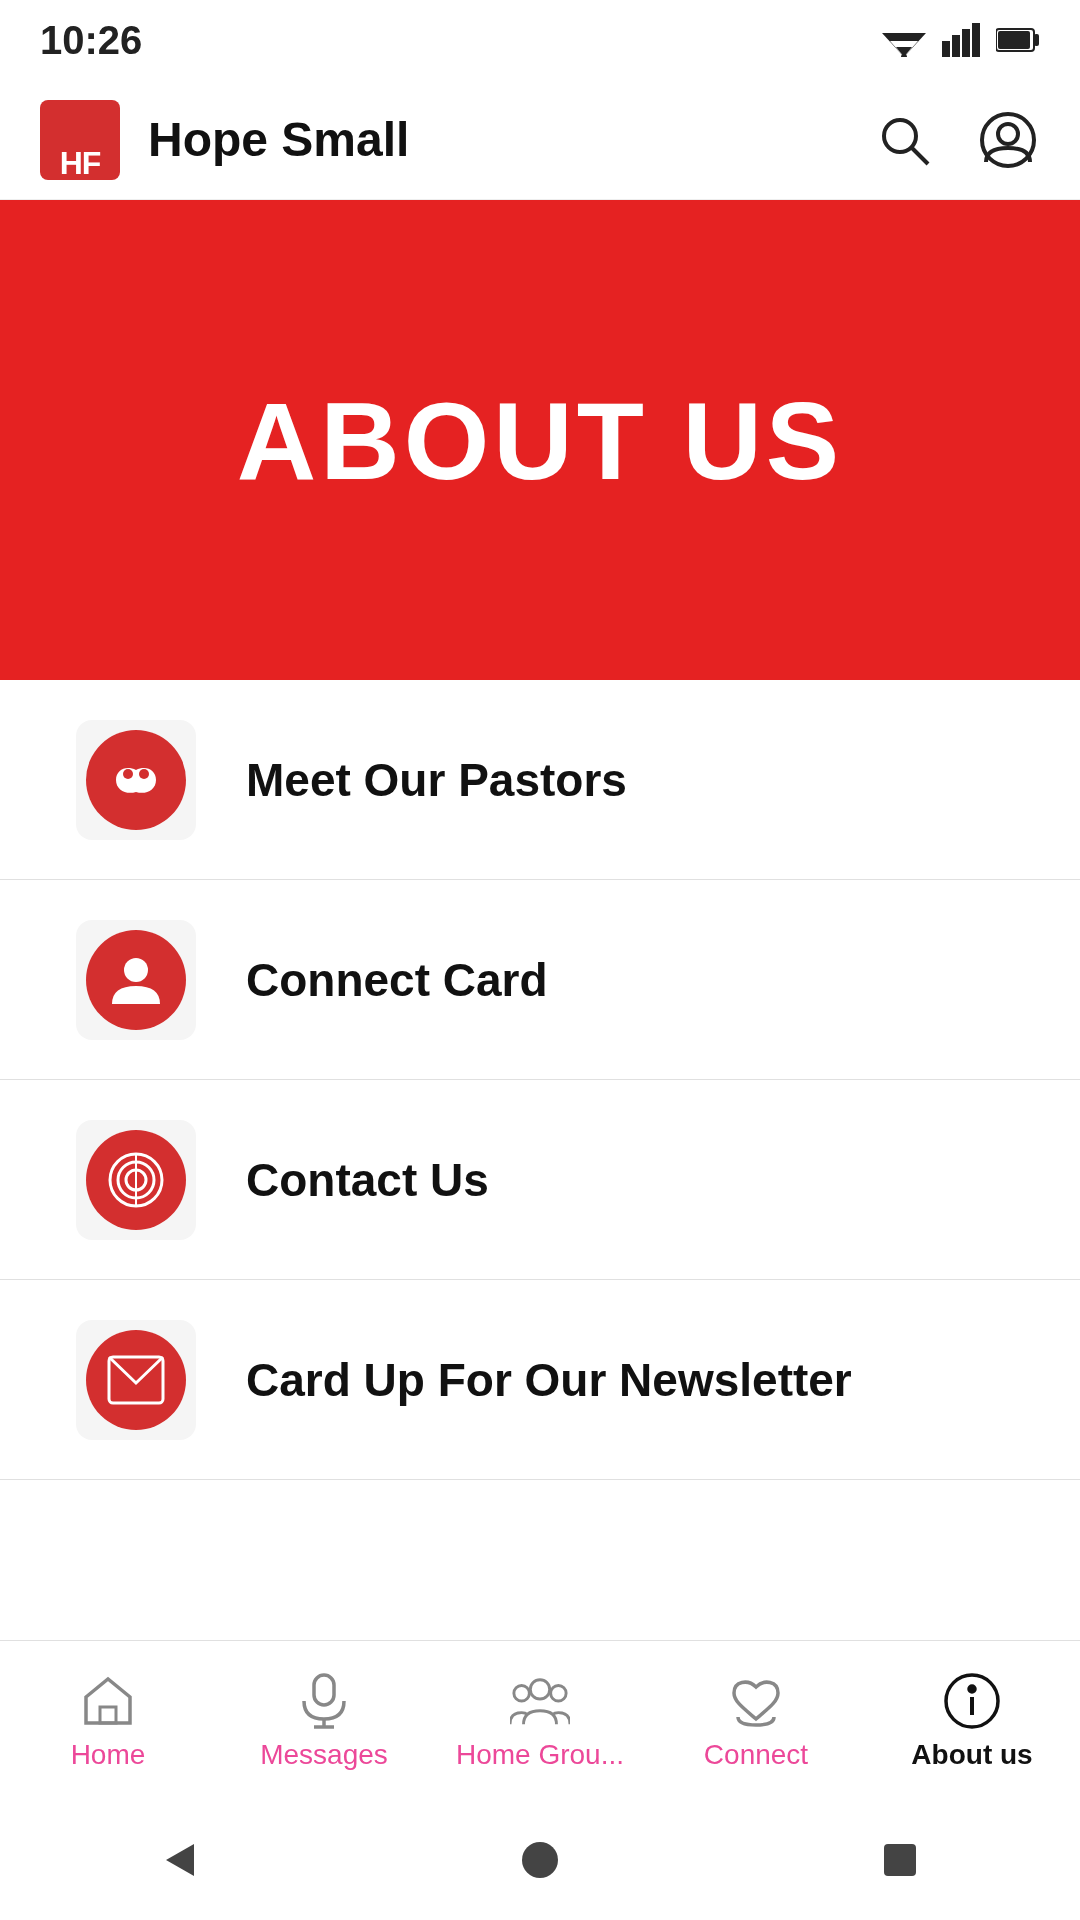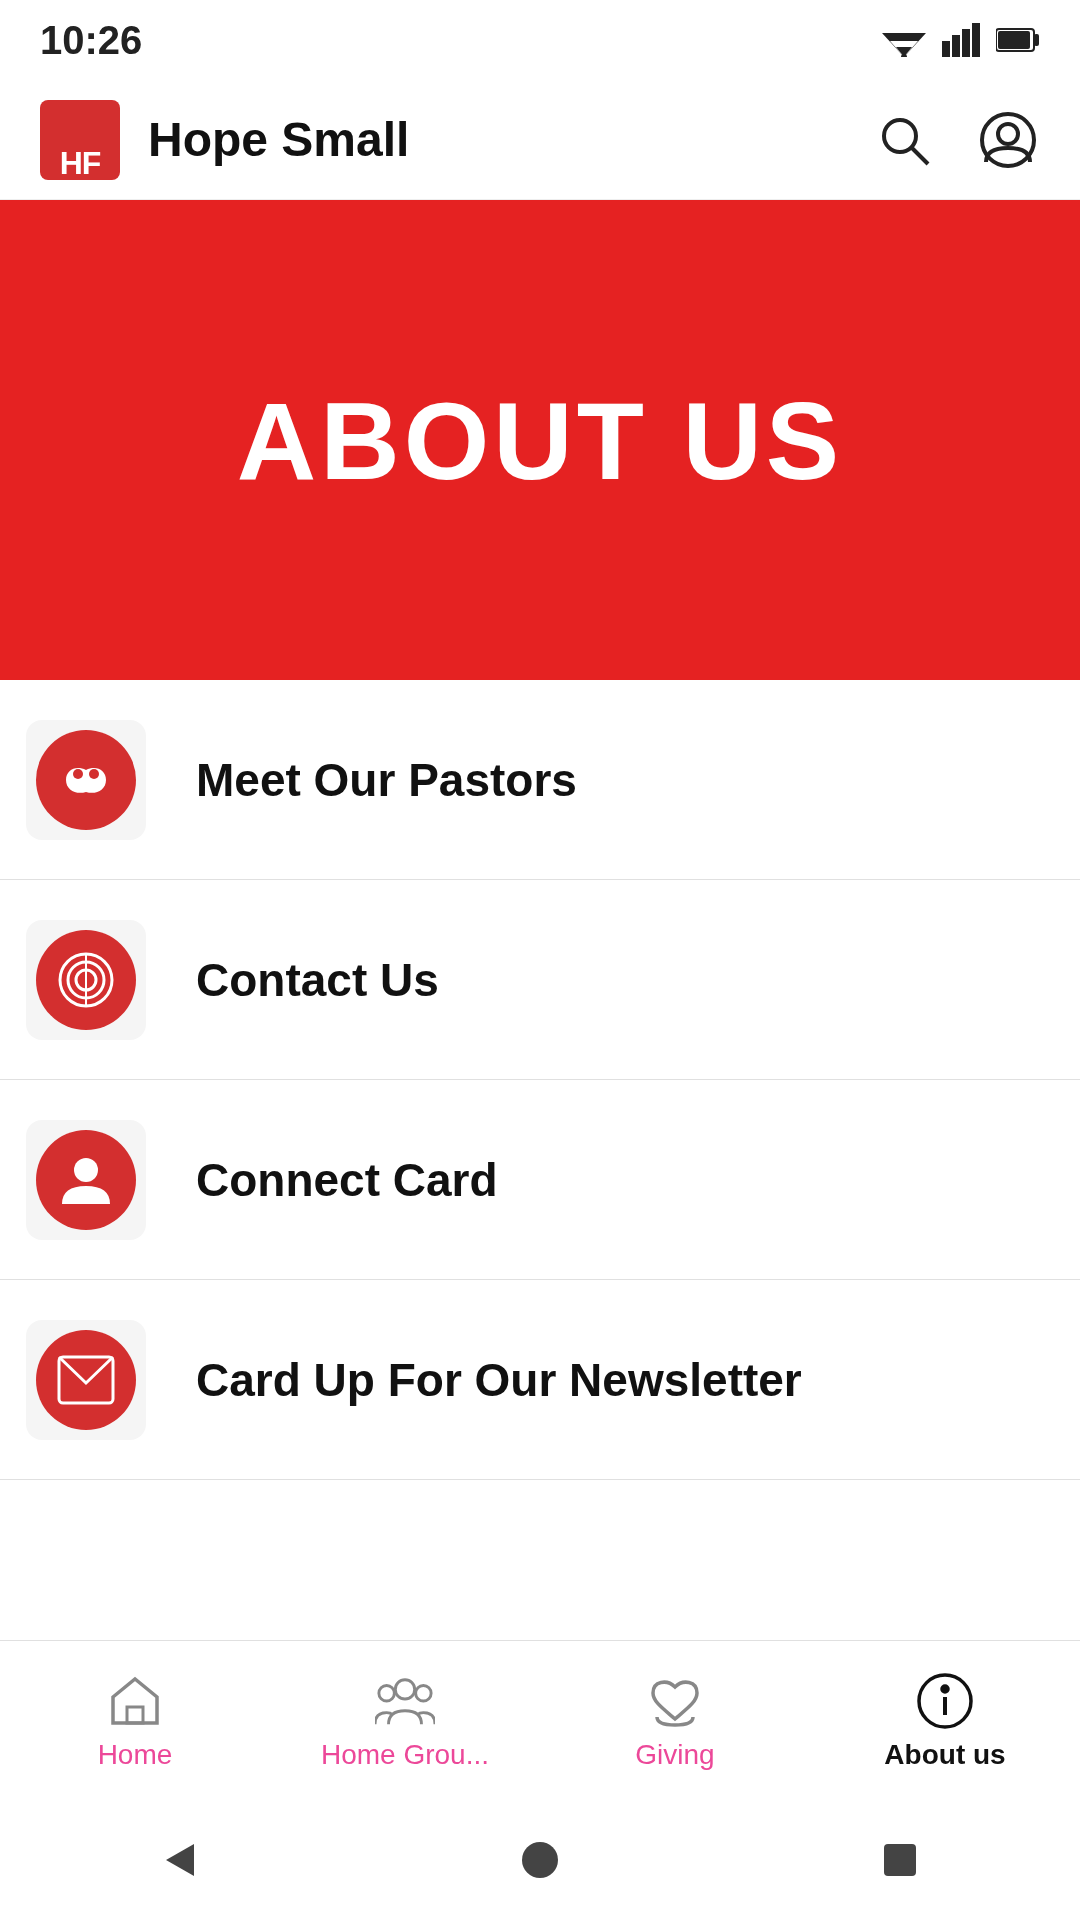--- a/index.html
+++ b/index.html
@@ -122,21 +122,21 @@
       background: #f5f5f5;
       flex: 1;
     }
 
     .menu-item {
       width: 100%;
       height: 200px;
       background: #ffffff;
       display: flex;
       align-items: center;
-      padding: 0 26px;
+      padding: 0 76px;
       border-bottom: 1px solid #e0e0e0;
       cursor: pointer;
     }
 
     .menu-icon-wrap {
       width: 120px;
       height: 120px;
       background: #f5f5f5;
       border-radius: 16px;
       display: flex;
@@ -301,41 +301,41 @@
           <path d="M18 34 Q30 44 42 34" stroke="white" stroke-width="3" fill="none"></path>
         </svg>
       </div>
     </div>
     <span class="menu-label">Meet Our Pastors</span>
   </div>
 
   <div class="menu-item">
     <div class="menu-icon-wrap">
       <div class="menu-icon-circle">
+        <svg width="56" height="56" viewBox="0 0 56 56" fill="white">
+          <circle cx="28" cy="18" r="12"></circle>
+          <path d="M4 52 Q4 34 28 34 Q52 34 52 52Z"></path>
+        </svg>
+      </div>
+    </div>
+    <span class="menu-label">Connect Card</span>
+  </div>
+
+  <div class="menu-item">
+    <div class="menu-icon-wrap">
+      <div class="menu-icon-circle">
         <svg width="58" height="58" viewBox="0 0 58 58" fill="white">
           <circle cx="29" cy="29" r="26" fill="none" stroke="white" stroke-width="3"></circle>
           <circle cx="29" cy="29" r="18" fill="none" stroke="white" stroke-width="3"></circle>
           <circle cx="29" cy="29" r="10" fill="none" stroke="white" stroke-width="3"></circle>
           <line x1="29" y1="3" x2="29" y2="55" stroke="white" stroke-width="2"></line>
         </svg>
       </div>
     </div>
     <span class="menu-label">Contact Us</span>
-  </div>
-
-  <div class="menu-item">
-    <div class="menu-icon-wrap">
-      <div class="menu-icon-circle">
-        <svg width="56" height="56" viewBox="0 0 56 56" fill="white">
-          <circle cx="28" cy="18" r="12"></circle>
-          <path d="M4 52 Q4 34 28 34 Q52 34 52 52Z"></path>
-        </svg>
-      </div>
-    </div>
-    <span class="menu-label">Connect Card</span>
   </div>
 
   <div class="menu-item">
     <div class="menu-icon-wrap">
       <div class="menu-icon-circle">
         <svg width="58" height="50" viewBox="0 0 58 50" fill="white">
           <rect x="2" y="2" width="54" height="46" rx="4" ry="4" fill="none" stroke="white" stroke-width="3"></rect>
           <polyline points="2,2 29,28 56,2" fill="none" stroke="white" stroke-width="3"></polyline>
         </svg>
       </div>
@@ -350,20 +350,31 @@
   <div class="nav-item">
     <div class="nav-icon">
       <svg width="52" height="52" viewBox="0 0 52 52" fill="none" stroke="#888" stroke-width="3.5">
         <path d="M4 22 L26 4 L48 22 L48 48 L4 48 Z"></path>
         <rect x="18" y="32" width="16" height="16" fill="none" stroke="#888" stroke-width="3"></rect>
       </svg>
     </div>
     <span class="nav-label">Home</span>
   </div>
 
+  <div class="nav-item">
+    <div class="nav-icon">
+      <svg width="48" height="56" viewBox="0 0 48 56" fill="none" stroke="#888" stroke-width="3.5">
+        <rect x="14" y="2" width="20" height="30" rx="10" ry="10"></rect>
+        <path d="M4 28 Q4 46 24 46 Q44 46 44 28"></path>
+        <line x1="24" y1="46" x2="24" y2="54"></line>
+        <line x1="14" y1="54" x2="34" y2="54"></line>
+      </svg>
+    </div>
+    <span class="nav-label">Messages</span>
+  </div>
 
   <div class="nav-item">
     <div class="nav-icon">
       <svg width="62" height="52" viewBox="0 0 62 52" fill="none" stroke="#888" stroke-width="3">
         <circle cx="12" cy="18" r="8"></circle>
         <circle cx="31" cy="14" r="10"></circle>
         <circle cx="50" cy="18" r="8"></circle>
         <path d="M0 50 Q0 38 12 38 Q16 38 18 40"></path>
         <path d="M44 40 Q46 38 50 38 Q62 38 62 50"></path>
         <path d="M14 50 Q14 36 31 36 Q48 36 48 50"></path>
@@ -372,21 +383,21 @@
     <span class="nav-label">Home Grou...</span>
   </div>
 
   <div class="nav-item">
     <div class="nav-icon">
       <svg width="56" height="52" viewBox="0 0 56 52" fill="none" stroke="#888" stroke-width="3.5">
         <path d="M28 12 C20 4 6 6 6 18 C6 26 14 32 28 44 C42 32 50 26 50 18 C50 6 36 4 28 12Z"></path>
         <path d="M10 42 Q10 50 28 50 Q46 50 46 42"></path>
       </svg>
     </div>
-    <span class="nav-label">Giving</span>
+    <span class="nav-label">Connect</span>
   </div>
 
   <div class="nav-item">
     <div class="nav-icon active">
       <svg width="56" height="56" viewBox="0 0 56 56" fill="none" stroke="#111" stroke-width="3.5">
         <circle cx="28" cy="28" r="26"></circle>
         <line x1="28" y1="24" x2="28" y2="42" stroke="#111" stroke-width="4"></line>
         <circle cx="28" cy="16" r="3" fill="#111"></circle>
       </svg>
     </div>

